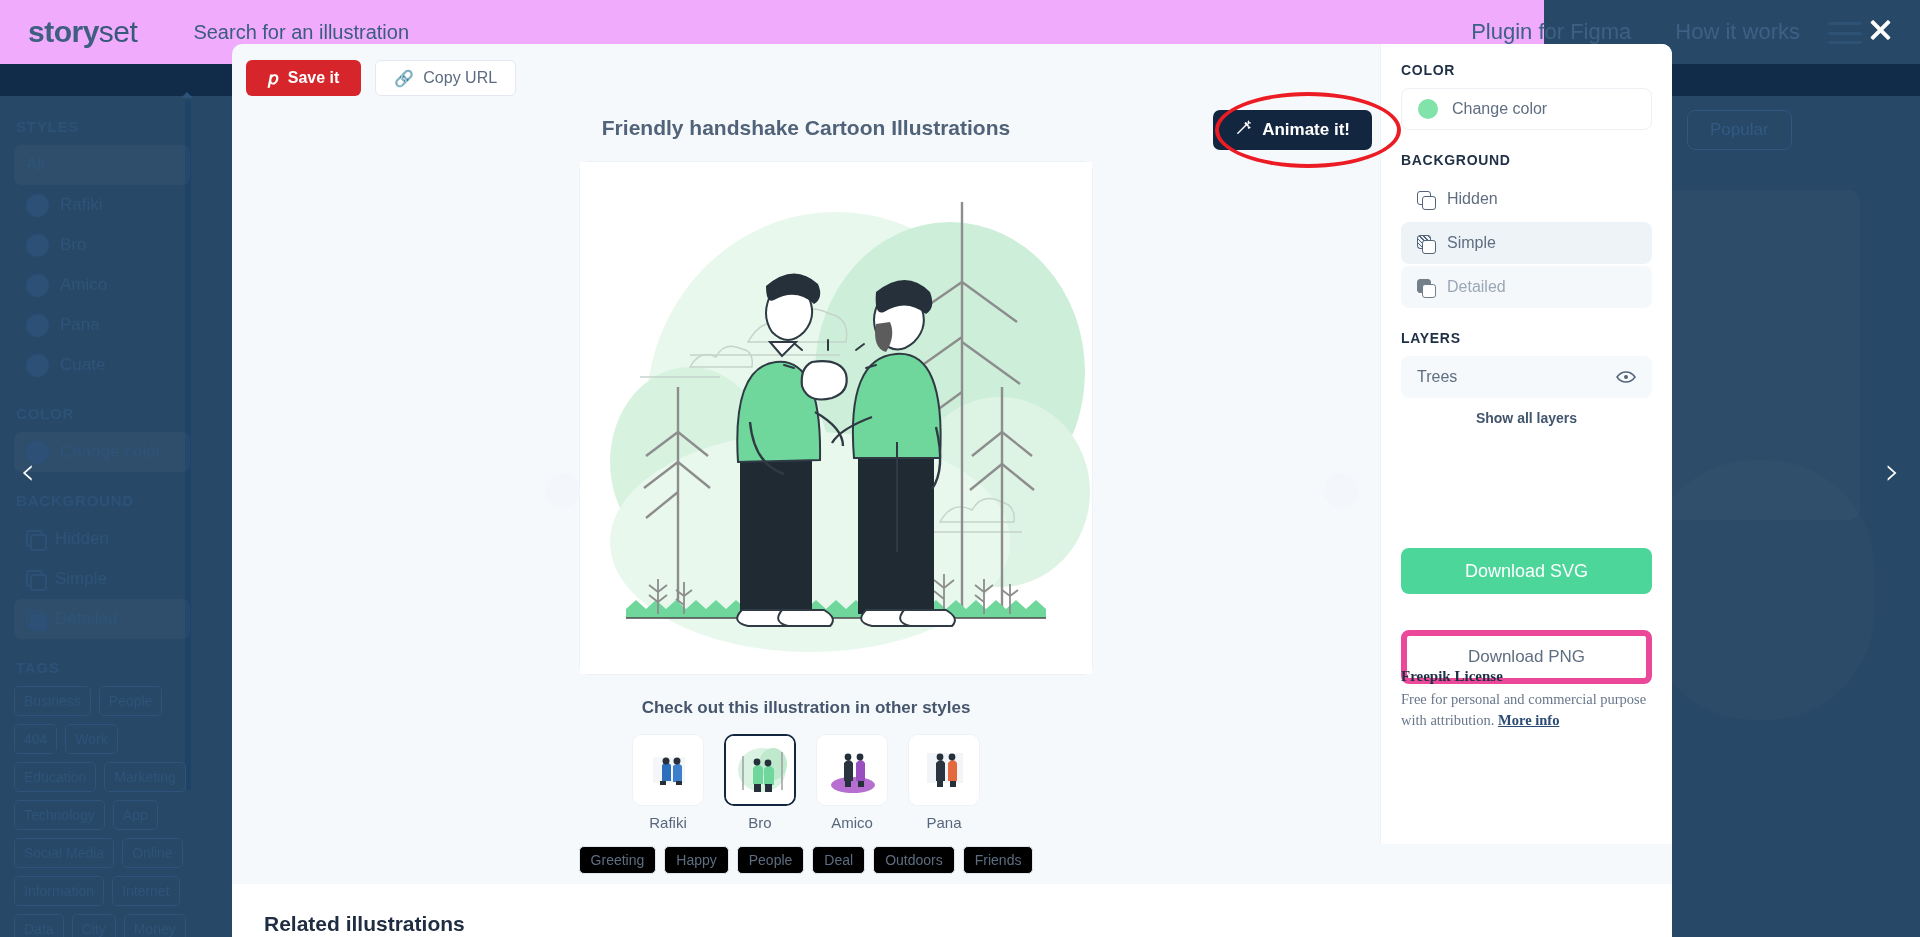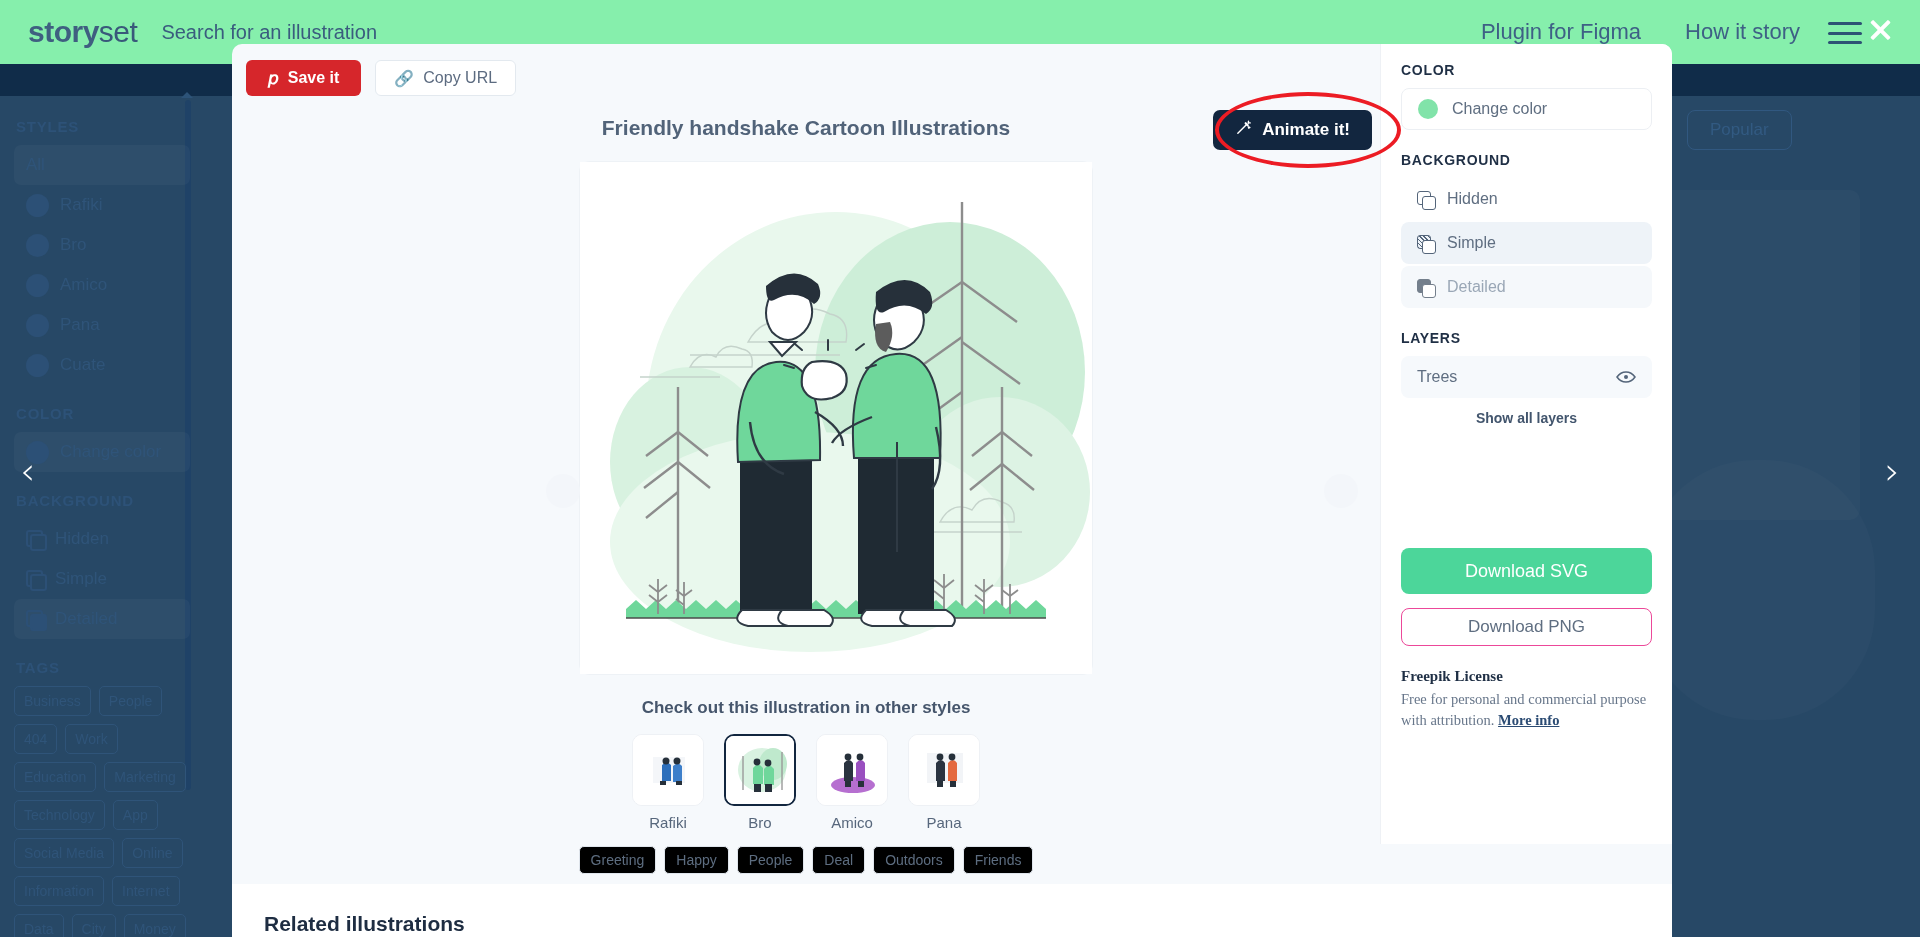--- a/index.html
+++ b/index.html
@@ -9,32 +9,32 @@
     font-family: "Liberation Sans", sans-serif;
     background: #1b3b5f;
   }
 
   
   #page-bg {
     position: absolute; inset: 0;
     background: #274866;
   }
   .bg-topbar {
-    position: absolute; top: 0; left: 0; width: 1920px; height: 64px;
-    background: #86efac;
+    position: absolute; top: 0; left: 0; width: 1544px; height: 64px;
+    background: #f0abfc;
     display: flex; align-items: center;
   }
   .bg-logo {
     margin-left: 28px; font-size: 30px; font-weight: 700;
     color: #3f5f80; letter-spacing: -0.5px;
     display: flex; align-items: baseline;
   }
   .bg-logo .s2 { font-weight: 400; color: #39597a; }
   .bg-search {
-    margin-left: 24px; font-size: 20px; color: #3a5c7e;
+    margin-left: 56px; font-size: 20px; color: #3a5c7e;
   }
   .bg-topnav {
     position: absolute; right: 120px; top: 0; height: 64px;
     display: flex; align-items: center; gap: 44px;
     font-size: 22px; color: #3e6085;
   }
   .bg-hamburger {
     position: absolute; right: 58px; top: 22px;
     width: 34px; height: 22px;
     display: flex; flex-direction: column; justify-content: space-between;
@@ -262,22 +262,22 @@
     color: #42556d; margin-top: 12px; cursor: pointer;
   }
 
   .dl-svg {
     position: absolute; left: 20px; right: 20px; top: 504px;
     height: 46px; border: none; border-radius: 8px;
     background: #4cd69a; color: #fff; font-size: 18px;
     cursor: pointer; font-family: "Liberation Sans", sans-serif; text-align: center;
   }
   .dl-png {
-    position: absolute; left: 20px; right: 20px; top: 564px;
-    height: 38px; border: 1px solid #ec4899; border-radius: 8px;
+    position: absolute; left: 20px; right: 20px; top: 586px;
+    height: 54px; border: 6px solid #ec4899; border-radius: 8px;
     background: #fff; color: #5f6e81; font-size: 17px;
     cursor: pointer; font-family: "Liberation Sans", sans-serif;
   }
   .license {
     position: absolute; left: 20px; right: 20px; top: 624px; font-family: Liberation Serif, serif;
   }
   .license h4 { font-size: 15px; color: #1f2f45; font-weight: 700; }
   .license p { font-size: 14.5px; color: #67768a; line-height: 1.45; margin-top: 4px; }
   .license a { color: #2b4b73; font-weight: 700; text-decoration: underline; }
 
@@ -301,21 +301,21 @@
   <div class="bg-topbar">
     <div class="bg-logo">
       <span>story</span>
         <span class="s2">set</span>
     </div>
     <div class="bg-search">Search for an illustration</div>
   </div>
 
   <div class="bg-topnav">
     <span>Plugin for Figma</span>
-    <span>How it story</span>
+    <span>How it works</span>
   </div>
   <div class="bg-hamburger">
       <i></i>
       <i></i>
       <i></i>
     </div>
 
   <div class="bg-subbar"></div>
 
   <div class="bg-scroll-up"></div>

